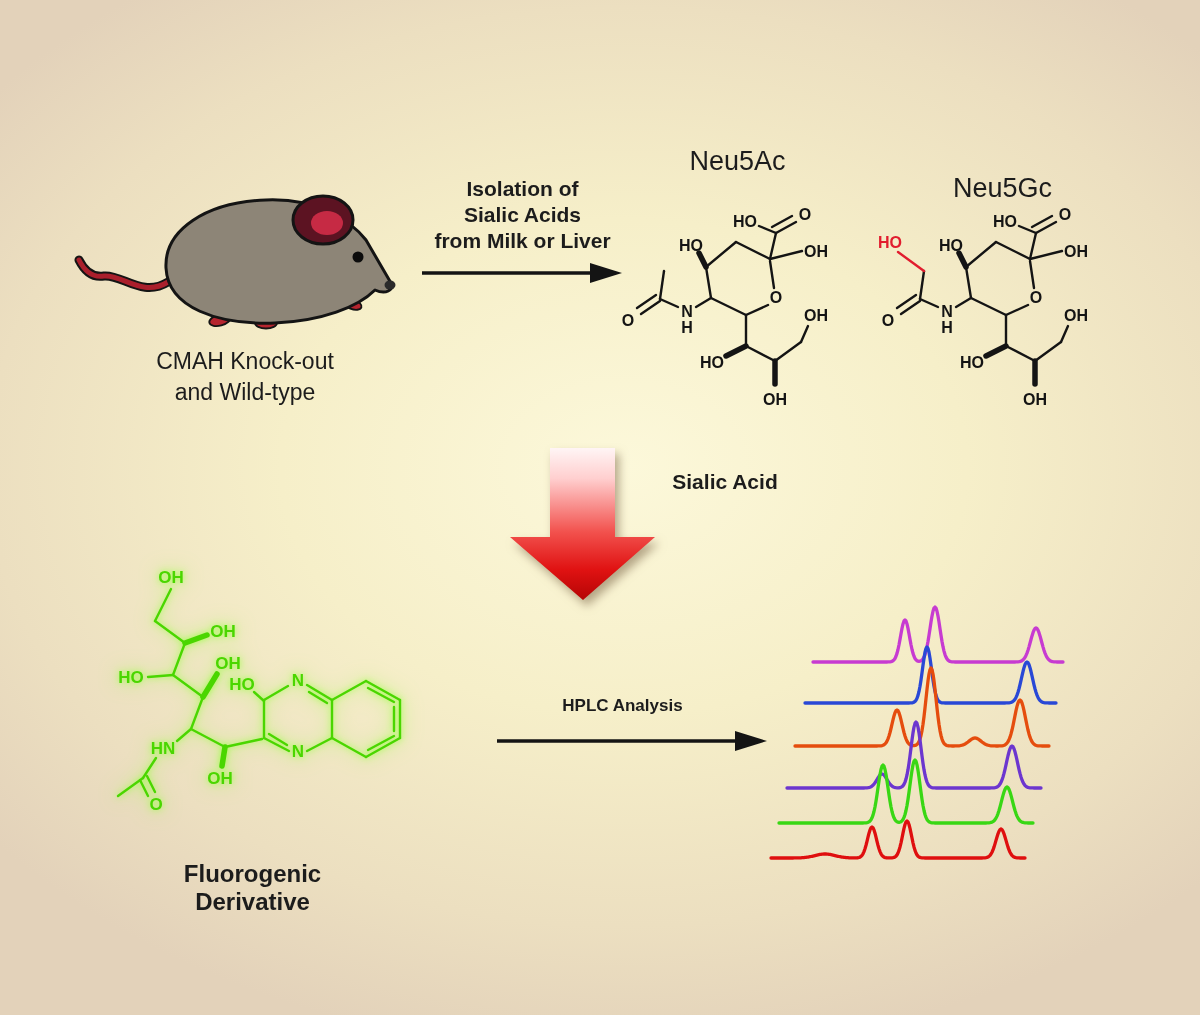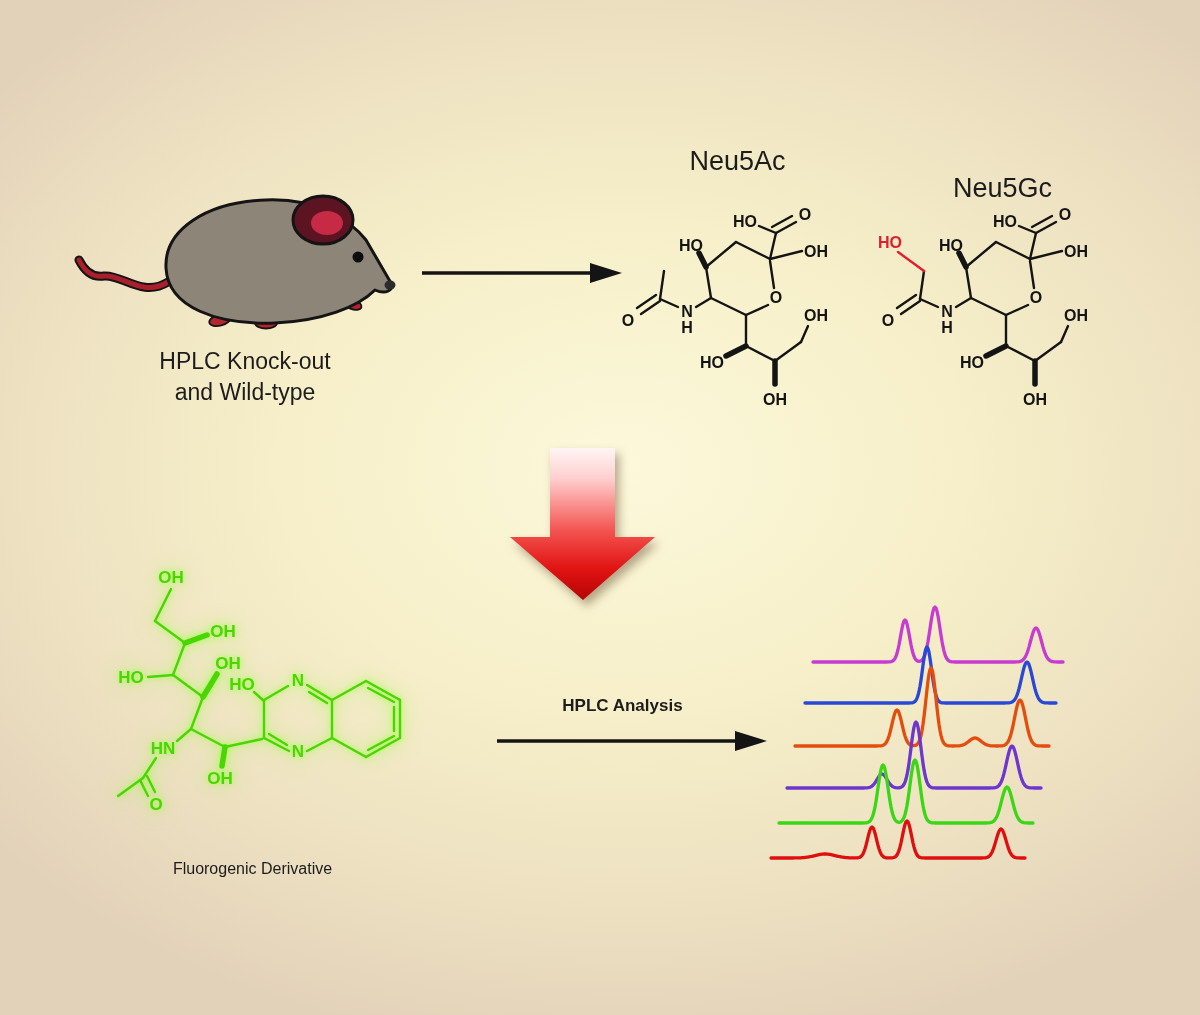--- a/index.html
+++ b/index.html
@@ -6,21 +6,21 @@
   body{font-family:"Liberation Sans","DejaVu Sans",sans-serif;}
   .canvas{position:relative;width:1200px;height:1015px;overflow:hidden;
     background:radial-gradient(ellipse 68% 58% at 52% 46%, #fcf8da 0%, #f6efc9 42%, #ecdfc0 78%, #e3d2ba 100%);}
   .abs{position:absolute;}
   .txt{position:absolute;text-align:center;color:#1c1c1c;}
   .iso-label{font-size:21px;font-weight:bold;line-height:26px;}
   .mol-title{font-size:27px;font-weight:normal;}
   .mouse-caption{font-size:23px;line-height:31px;font-weight:normal;}
   .deriv-label{font-size:21px;font-weight:bold;line-height:27px;}
   .hplc-label{font-size:17px;font-weight:bold;}
-  .fluor-caption{font-size:16px;font-weight:normal;}
+  .fluor-caption{font-size:24px;font-weight:bold;}
   
   .mol line{stroke:#141414;stroke-width:2.4;stroke-linecap:round;}
   .mol line.wedge{stroke-width:5.5;}
   .mt{font-family:"Liberation Sans",sans-serif;font-weight:bold;font-size:16px;fill:#141414;text-anchor:middle;}
   .gb{stroke:var(--molecule_green,#4ad600) !important;}
   .gt{fill:var(--molecule_green,#4ad600) !important;font-size:17px;}
   .rb{stroke:var(--glycolyl_red,#e11d2e) !important;}
   .rt{fill:var(--glycolyl_red,#e11d2e) !important;}
   .glow{filter:drop-shadow(0 0 3px rgba(150,255,60,.9)) drop-shadow(0 0 9px rgba(150,255,60,.5));}
   .redshadow{filter:drop-shadow(4px 6px 5px rgba(110,85,55,.5));}
@@ -42,24 +42,29 @@
     <path d="M 96 88 C 94 50, 136 22, 196 20 C 248 18, 280 40, 296 60 L 321 103 C 324 110, 316 115, 305 110 C 288 127, 252 141, 205 143 C 148 145, 98 128, 96 88 Z" fill="#8d8577" stroke="#141414" stroke-width="3" stroke-linejoin="round"></path>
 
     <ellipse cx="253" cy="40" rx="30" ry="24" fill="#5c1322" stroke="#141414" stroke-width="3"></ellipse>
     <ellipse cx="257" cy="43" rx="16" ry="12" fill="#c62a44"></ellipse>
 
     <circle cx="288" cy="77" r="5.5" fill="#0c0c0c"></circle>
     <ellipse cx="320" cy="105" rx="5.5" ry="4.5" fill="#2b2b2b"></ellipse>
   </svg>
 
   <div class="txt mouse-caption" style="left:120px;top:346px;width:250px;">
-    <div>HPLC Knock-out</div>
+    <div>CMAH Knock-out</div>
     <div>and  Wild-type</div>
   </div>
 
+  <div class="txt iso-label" style="left:425px;top:176px;width:195px;">
+    <div>Isolation of</div>
+    <div>Sialic Acids</div>
+    <div>from Milk or Liver</div>
+  </div>
   <svg class="abs" style="left:420px;top:258px;" width="205" height="30" viewBox="0 0 205 30">
     <line x1="2" y1="15" x2="172" y2="15" stroke="#141414" stroke-width="3.6"></line>
     <polygon points="170,5 202,15 170,25" fill="#141414"></polygon>
   </svg>
 
   <div class="txt mol-title" style="left:665px;top:146px;width:145px;">Neu5Ac</div>
   <svg class="abs" style="left:612px;top:185px;" width="235" height="235" viewBox="0 0 235 235">
     <g class="mol">
       <line x1="158" y1="74" x2="124" y2="57"></line>
       <line x1="124" y1="57" x2="94" y2="82"></line>
@@ -146,20 +151,21 @@
         <stop offset="0%" stop-color="#fff5f5"></stop>
         <stop offset="20%" stop-color="#ffcfcf"></stop>
         <stop offset="55%" stop-color="#f2524e"></stop>
         <stop offset="80%" stop-color="#e01212"></stop>
         <stop offset="100%" stop-color="#b50505"></stop>
       </linearGradient>
     </defs>
     <polygon points="50,6 115,6 115,95 155,95 83,158 10,95 50,95" fill="url(#redgrad)"></polygon>
   </svg>
   <div class="txt deriv-label" style="left:630px;top:468px;width:190px;">
+    <div>Sialic Acid</div>
   </div>
 
   <svg class="abs glow" style="left:95px;top:545px;" width="345" height="345" viewBox="0 0 345 345">
     <g class="mol">
       <line class="gb" x1="76" y1="44" x2="60" y2="76"></line>
       <line class="gb" x1="60" y1="76" x2="90" y2="98"></line>
       <line class="gb wedge" x1="90" y1="98" x2="112" y2="90"></line>
       <line class="gb" x1="90" y1="98" x2="78" y2="130"></line>
       <line class="gb" x1="78" y1="130" x2="53" y2="132"></line>
       <line class="gb" x1="78" y1="130" x2="108" y2="152"></line>

